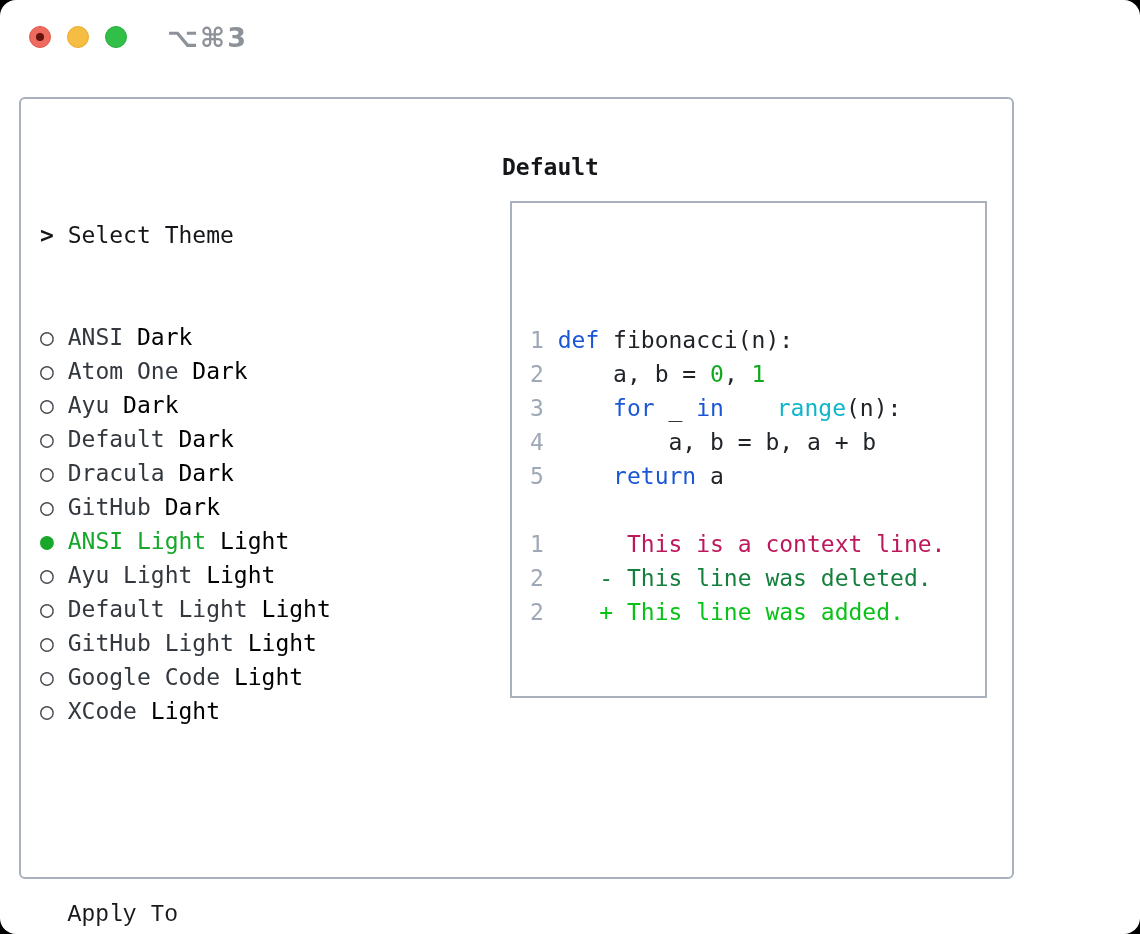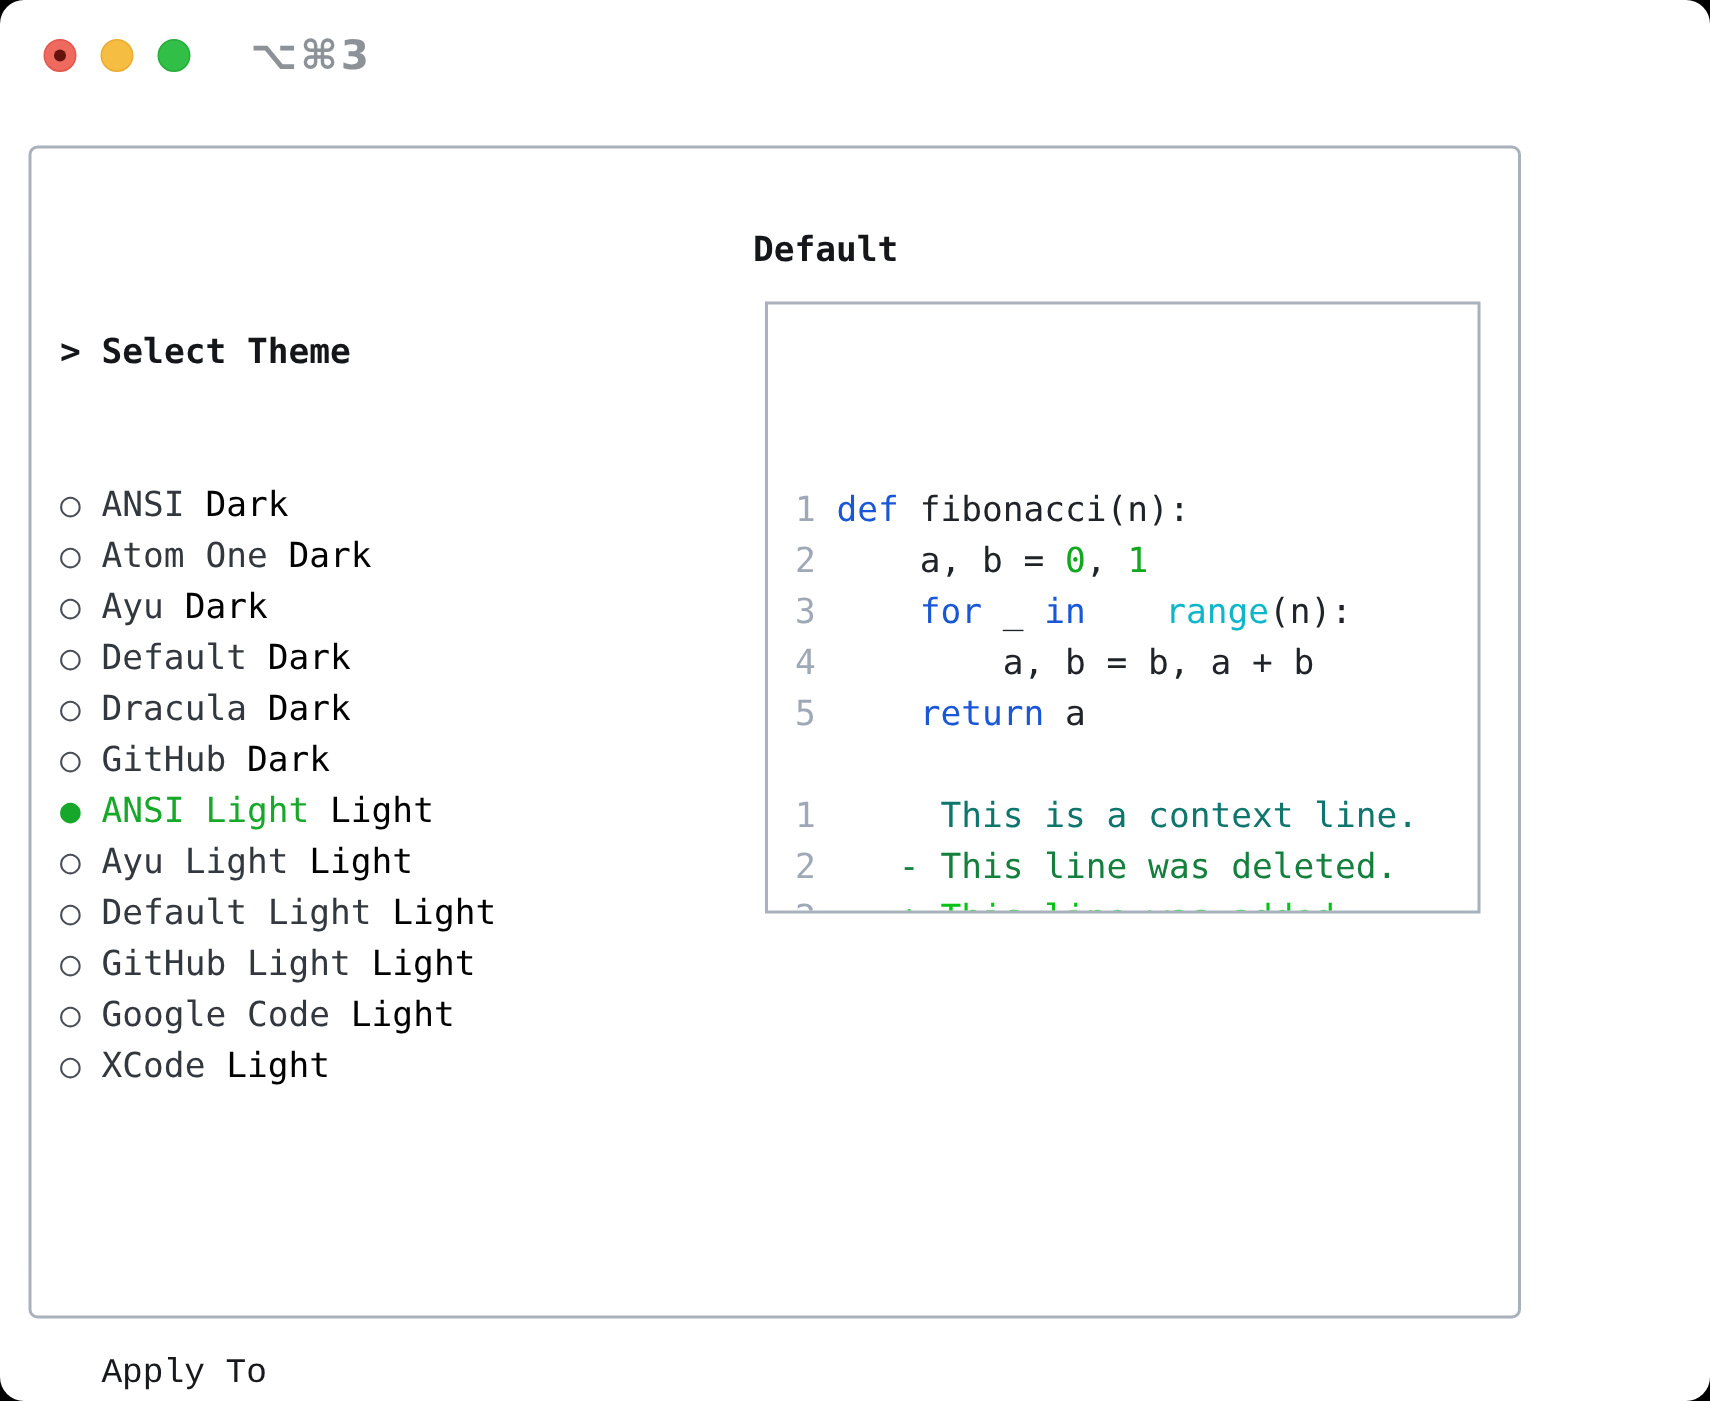--- a/index.html
+++ b/index.html
@@ -30,43 +30,43 @@
   .app-frame {
     position:absolute; left:19px; top:97px; width:995px; height:782px;
     border:2px solid #a9b2bc; border-radius:6px; background:#fff;
   }
 
   .mono { font-size:23px; line-height:34px; white-space:pre; }
 
   
   .theme-panel { position:absolute; left:19px; top:51px; width:440px; }
   .row { height:34px; }
-  .hdr { font-weight:bold; color:#141619; }
+  .hdr { font-weight:normal; color:#141619; }
   .prompt { font-weight:bold; color:#141619; }
   .opt-name { color:#33383e; }
   .opt-variant { color:#000000; }
   .marker { color:#4a4f56; }
   .selected .marker, .selected .opt-name { color:#17a82b; }
   .apply-section { margin-top:34px; }
   .apply-hdr { color:#17191d; padding-left:2ch;font-family:Liberation Mono, monospace; }
 
   
   .preview-hdr { position:absolute; left:481px; top:51px; font-weight:bold; color:#141619; }
   .preview-box {
-    position:absolute; left:489px; top:102px; width:477px; height:408px;
+    position:absolute; left:489px; top:102px; width:477px; height:497px;
     border:2px solid #a9b2bc; background:#fff;
     padding:52px 0 0 18px; overflow:hidden;
   }
   .code-line { height:34px; }
   .tk-ln    { color:#9fa8b6; }
   .tk-plain { color:#202429; }
   .tk-kw    { color:#1a57d6; }
   .tk-builtin { color:#0fb6c9;margin-left:39px; }
   .tk-num   { color:#11a81f; }
-  .tk-ctx   { color:#0f766e; }
+  .tk-ctx   { color:#be185d; }
   .tk-del   { color:#15803d; }
   .tk-add   { color:#09c217; }
 </style>
 </head>
 <body>
 
 <div class="window">
 
   <div class="titlebar">
     <div class="lights">

